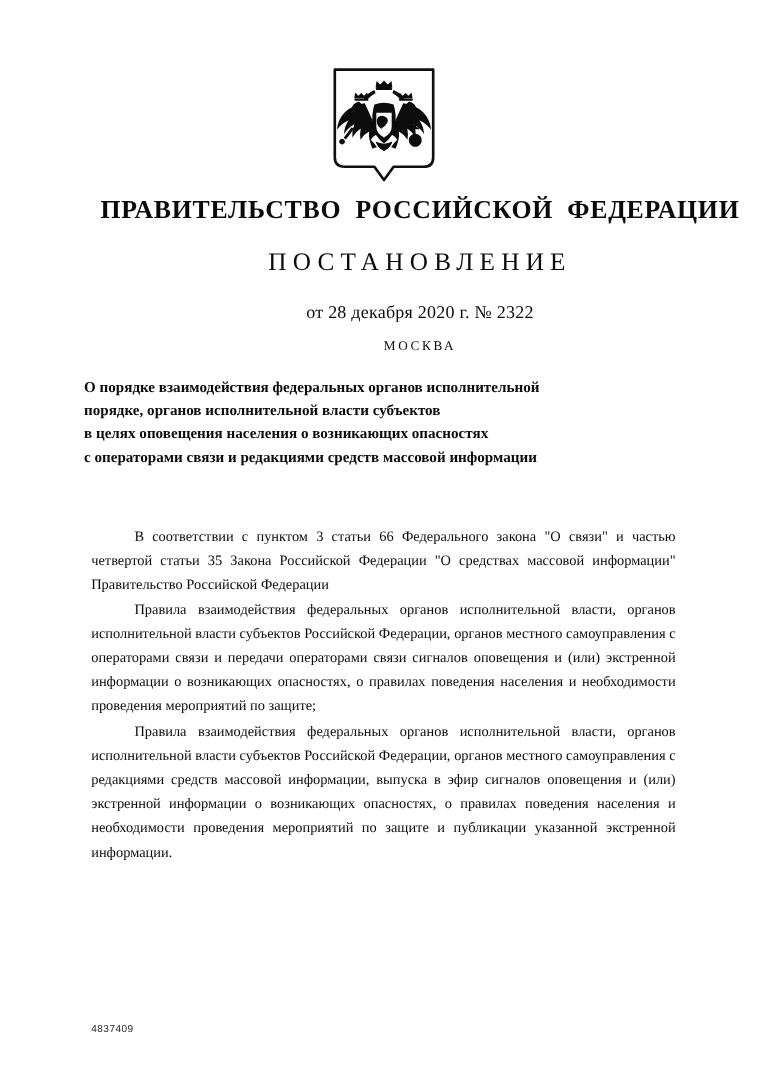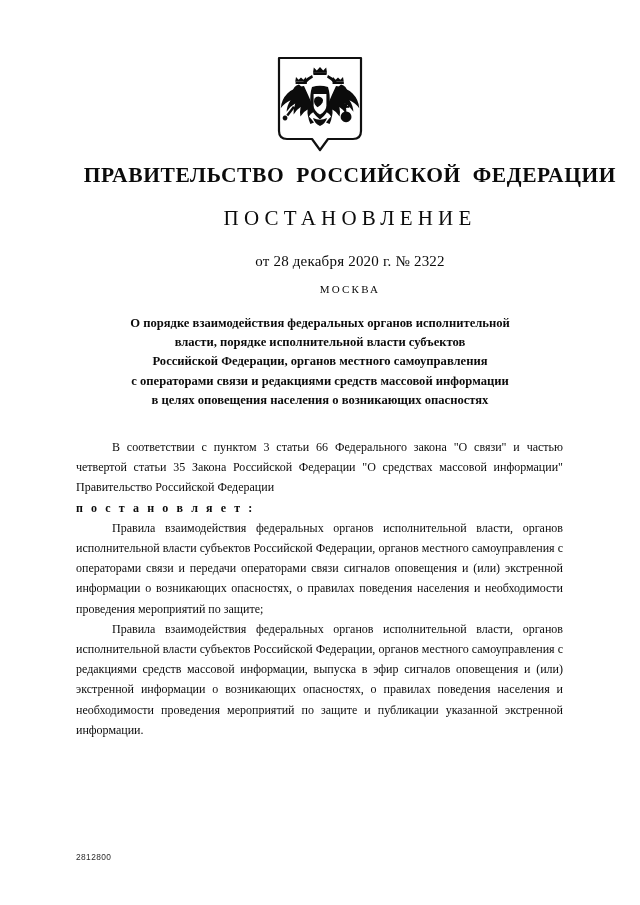--- a/index.html
+++ b/index.html
@@ -72,21 +72,21 @@
     font-size: 11px;
     letter-spacing: 2.2px;
   }
 
   
   .doc-title {
     position: absolute;
     top: 314px;
     left: 70px;
     width: 500px;
-    text-align: center;
+    text-align: left;
     font-size: 12.6px;
     font-weight: bold;
     line-height: 19.2px;
   }
   .doc-title div { white-space: nowrap; }
 
   
   .body-text {
     position: absolute;
     top: 437px;
@@ -172,28 +172,26 @@
 
   <div class="header">
     <div class="gov-line">ПРАВИТЕЛЬСТВО РОССИЙСКОЙ ФЕДЕРАЦИИ</div>
     <div class="doc-type">ПОСТАНОВЛЕНИЕ</div>
     <div class="date-line">от 28 декабря 2020 г.  №  2322</div>
     <div class="city-line">МОСКВА</div>
   </div>
 
   <div class="doc-title">
     <div>О порядке взаимодействия федеральных органов исполнительной</div>
-    <div>власти, порядке исполнительной власти субъектов</div>
-    <div>Российской Федерации, органов местного самоуправления</div>
+    <div>порядке, органов исполнительной власти субъектов</div>
+    <div>в целях оповещения населения о возникающих опасностях</div>
     <div>с операторами связи и редакциями средств массовой информации</div>
-    <div>в целях оповещения населения о возникающих опасностях</div>
   </div>
 
   <div class="body-text">
     <p><span>В соответствии с пунктом 3 статьи 66 Федерального закона "О связи" и частью четвертой статьи 35 Закона Российской Федерации "О средствах массовой информации" Правительство Российской Федерации</span></p>
-    <p class="no-indent"><span class="spaced-bold">п о с т а н о в л я е т :</span></p>
     <p>Правила взаимодействия федеральных органов исполнительной власти, органов исполнительной власти субъектов Российской Федерации, органов местного самоуправления с операторами связи и передачи операторами связи сигналов оповещения и (или) экстренной информации о возникающих опасностях, о правилах поведения населения и необходимости проведения мероприятий по защите;</p>
     <p>Правила взаимодействия федеральных органов исполнительной власти, органов исполнительной власти субъектов Российской Федерации, органов местного самоуправления с редакциями средств массовой информации, выпуска в эфир сигналов оповещения и (или) экстренной информации о возникающих опасностях, о правилах поведения населения и необходимости проведения мероприятий по защите и публикации указанной экстренной информации.</p>
   </div>
 
-  <div class="footer-code">2812800</div>
+  <div class="footer-code">4837409</div>
 
 </div>
 
 </body></html>

